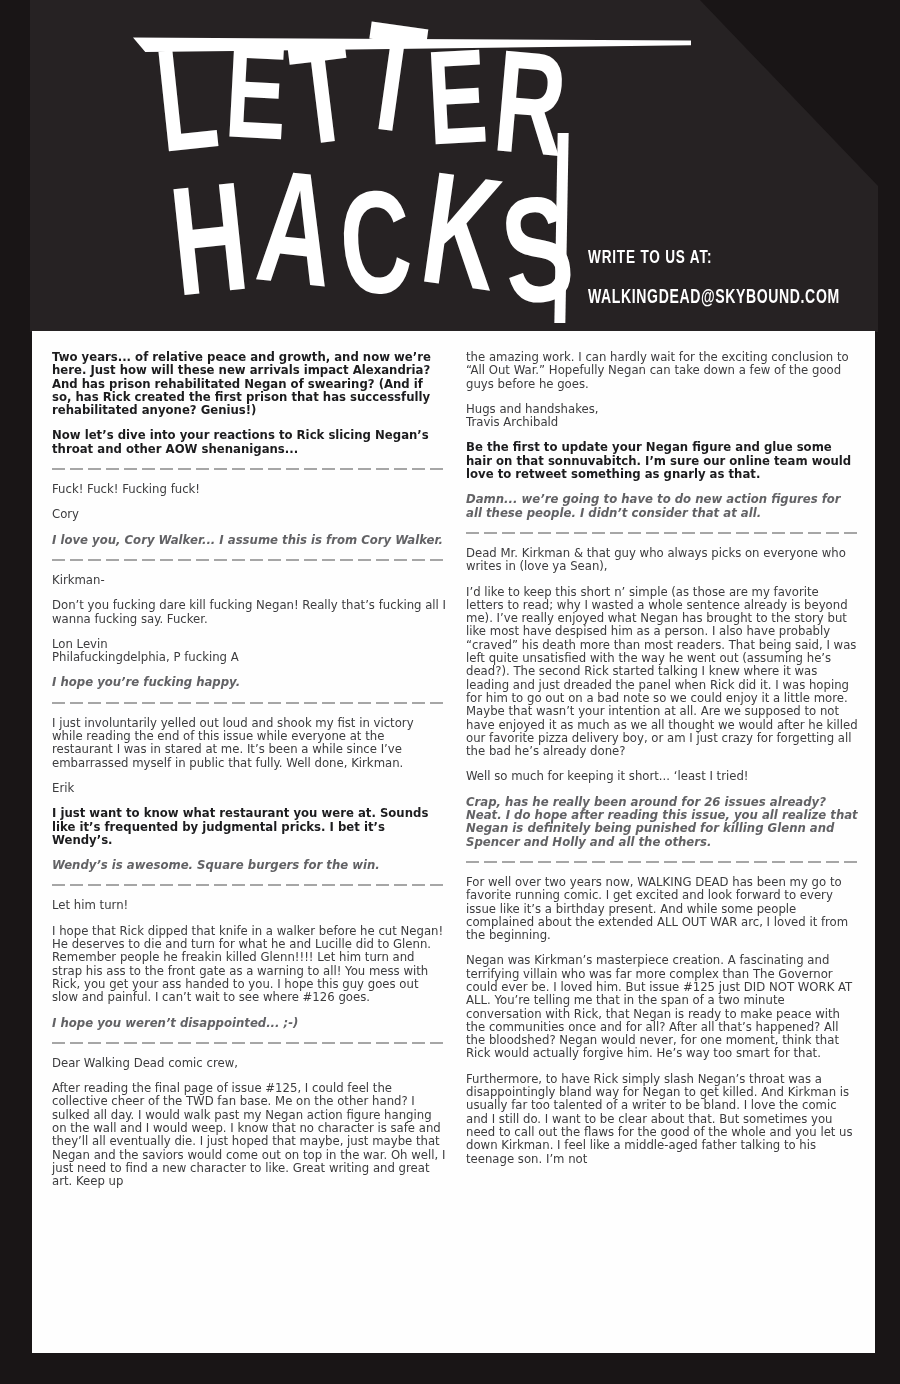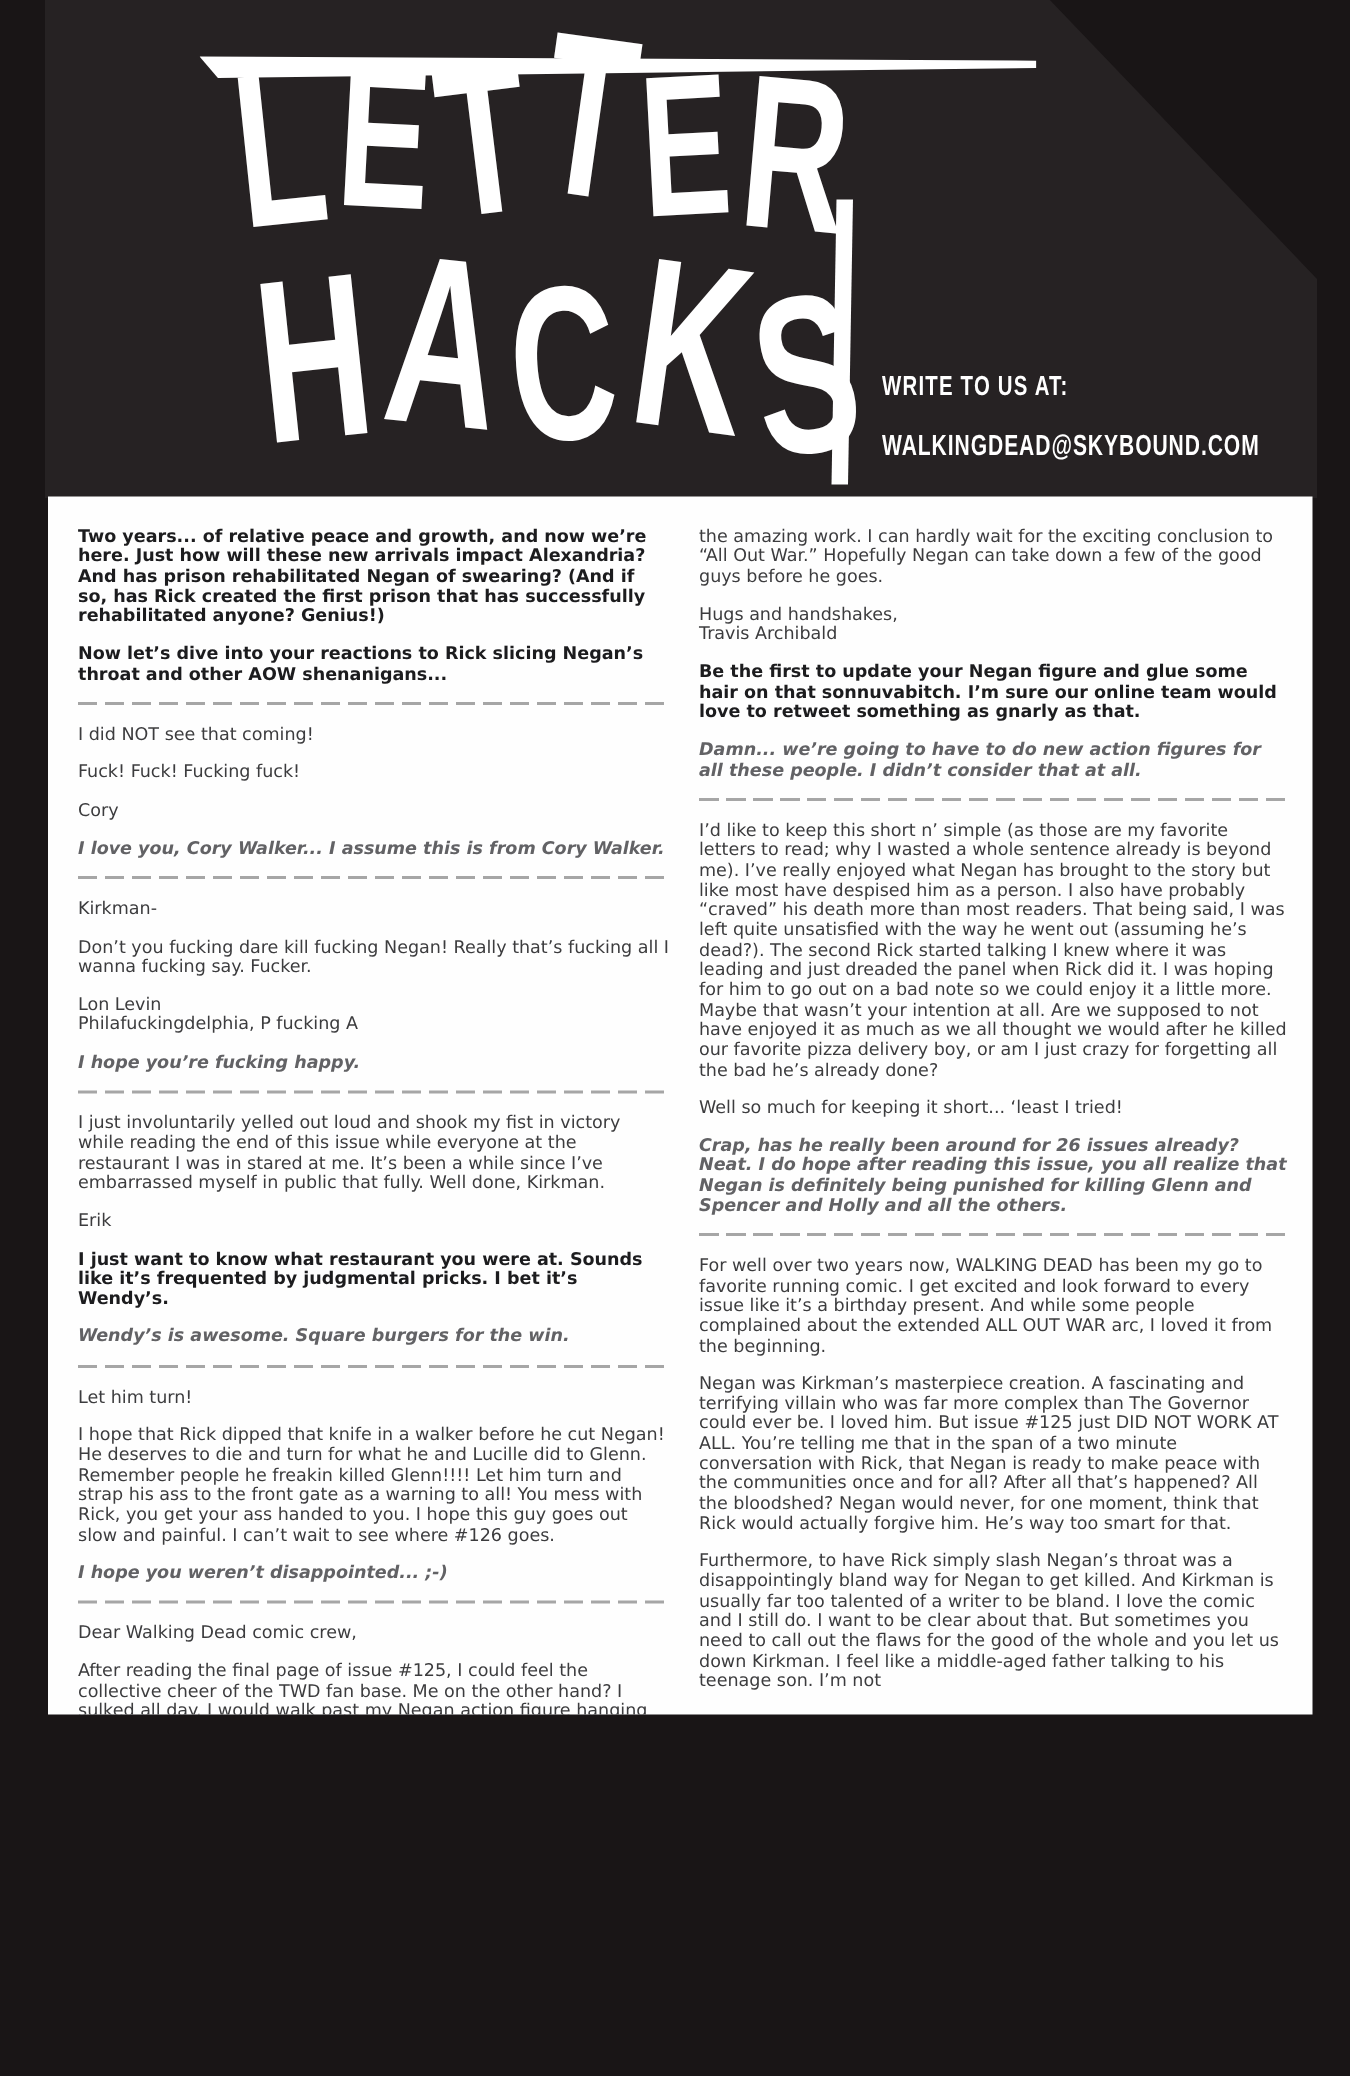--- a/index.html
+++ b/index.html
@@ -40,21 +40,21 @@
     background:#ffffff;transform:skewX(-1deg);
   }
   .write-to,.email{
     position:absolute;color:#ffffff;font-family:"Liberation Sans",sans-serif;
     font-weight:700;transform-origin:0 0;white-space:nowrap;
   }
   .write-to{left:588px;top:247px;font-size:17px;letter-spacing:1px;transform:scale(.8,1.08);}
   .email{left:588px;top:286px;font-size:18px;letter-spacing:.8px;transform:scale(.78,1.08);}
   
   .content{
-    position:absolute;left:32px;top:331px;width:843px;height:812px;
+    position:absolute;left:32px;top:331px;width:843px;height:1022px;
     background:#fefefe;box-sizing:border-box;
     padding:20px 15px 0 20px;display:flex;gap:20px;overflow:hidden;
   }
   .col{width:394px;flex:0 0 394px;}
   .col p{
     margin:0 0 12px;font-size:11.7px;line-height:13.3px;
     color:#3c3c3e;white-space:pre-line;
   }
   .col p.t-bold{font-weight:700;color:#1c1c1e;}
   .col p.t-italic{font-weight:700;font-style:italic;color:#626265;}
@@ -80,21 +80,20 @@
   <div class="vbar"></div>
 
   <div class="write-to">WRITE TO US AT:</div>
   <div class="email">WALKINGDEAD@SKYBOUND.COM</div>
 
   <div class="content">
     <div class="col" id="col-left">
         <p class="t-bold">Two years... of relative peace and growth, and now we’re here. Just how will these new arrivals impact Alexandria? And has prison rehabilitated Negan of swearing? (And if so, has Rick created the first prison that has successfully rehabilitated anyone? Genius!)</p>
         <p class="t-bold">Now let’s dive into your reactions to Rick slicing Negan’s throat and other AOW shenanigans...</p>
         <div class="divider"></div>
-        <p class="t-normal">I did NOT see that coming!</p>
         <p class="t-normal">Fuck! Fuck! Fucking fuck!</p>
         <p class="t-normal">Cory</p>
         <p class="t-italic">I love you, Cory Walker... I assume this is from Cory Walker.</p>
         <div class="divider"></div>
         <p class="t-normal">Kirkman-</p>
         <p class="t-normal">Don’t you fucking dare kill fucking Negan! Really that’s fucking all I wanna fucking say. Fucker.</p>
         <p class="t-normal">Lon Levin
 Philafuckingdelphia, P fucking A</p>
         <p class="t-italic">I hope you’re fucking happy.</p>
         <div class="divider"></div>
@@ -110,20 +109,21 @@
         <p class="t-normal">Dear Walking Dead comic crew,</p>
         <p class="t-normal">After reading the final page of issue #125, I could feel the collective cheer of the TWD fan base. Me on the other hand? I sulked all day. I would walk past my Negan action figure hanging on the wall and I would weep. I know that no character is safe and they’ll all eventually die.  I just hoped that maybe, just maybe that Negan and the saviors would come out on top in the war. Oh well, I just need to find a new character to like. Great writing and great art. Keep up</p>
       </div>
     <div class="col" id="col-right">
         <p class="t-normal">the amazing work. I can hardly wait for the exciting conclusion to “All Out War.” Hopefully Negan can take down a few of the good guys before he goes.</p>
         <p class="t-normal">Hugs and handshakes,
 Travis Archibald</p>
         <p class="t-bold">Be the first to update your Negan figure and glue some hair on that sonnuvabitch. I’m sure our online team would love to retweet something as gnarly as that.</p>
         <p class="t-italic">Damn... we’re going to have to do new action figures for all these people.  I didn’t consider that at all.</p>
         <div class="divider"></div>
+        <p class="t-normal">Dead Mr. Kirkman &amp; that guy who always picks on everyone who writes in (love ya Sean),</p>
         <p class="t-normal">I’d like to keep this short n’ simple (as those are my favorite letters to read; why I wasted a whole sentence already is beyond me). I’ve really enjoyed what Negan has brought to the story but like most have despised him as a person. I also have probably “craved” his death more than most readers. That being said, I was left quite unsatisfied with the way he went out (assuming he’s dead?).  The second Rick started talking I knew where it was leading and just dreaded the panel when Rick did it. I was hoping for him to go out on a bad note so we could enjoy it a little more. Maybe that wasn’t your intention at all. Are we supposed to not have enjoyed it as much as we all thought we would after he killed our favorite pizza delivery boy, or am I just crazy for forgetting all the bad he’s already done?</p>
         <p class="t-normal">Well so much for keeping it short... ‘least I tried!</p>
         <p class="t-italic">Crap, has he really been around for 26 issues already?  Neat.  I do hope after reading this issue, you all realize that Negan is definitely being punished for killing Glenn and Spencer and Holly and all the others.</p>
         <div class="divider"></div>
         <p class="t-normal">For well over two years now, WALKING DEAD has been my go to favorite running comic. I get excited and look forward to every issue like it’s a birthday present. And while some people complained about the extended ALL OUT WAR arc, I loved it from the beginning.</p>
         <p class="t-normal">Negan was Kirkman’s masterpiece creation. A fascinating and terrifying villain who was far more complex than The Governor could ever be. I loved him. But issue #125 just DID NOT WORK AT ALL. You’re telling me that in the span of a two minute conversation with Rick, that Negan is ready to make peace with the communities once and for all? After all that’s happened? All the bloodshed? Negan would never, for one moment, think that Rick would actually forgive him. He’s way too smart for that.</p>
         <p class="t-normal">Furthermore, to have Rick simply slash Negan’s throat was a disappointingly bland way for Negan to get killed.  And Kirkman is usually far too talented of a writer to be bland. I love the comic and I still do. I want to be clear about that. But sometimes you need to call out the flaws for the good of the whole and you let us down Kirkman. I feel like a middle-aged father talking to his teenage son. I’m not</p>
       </div>
   </div>
 

